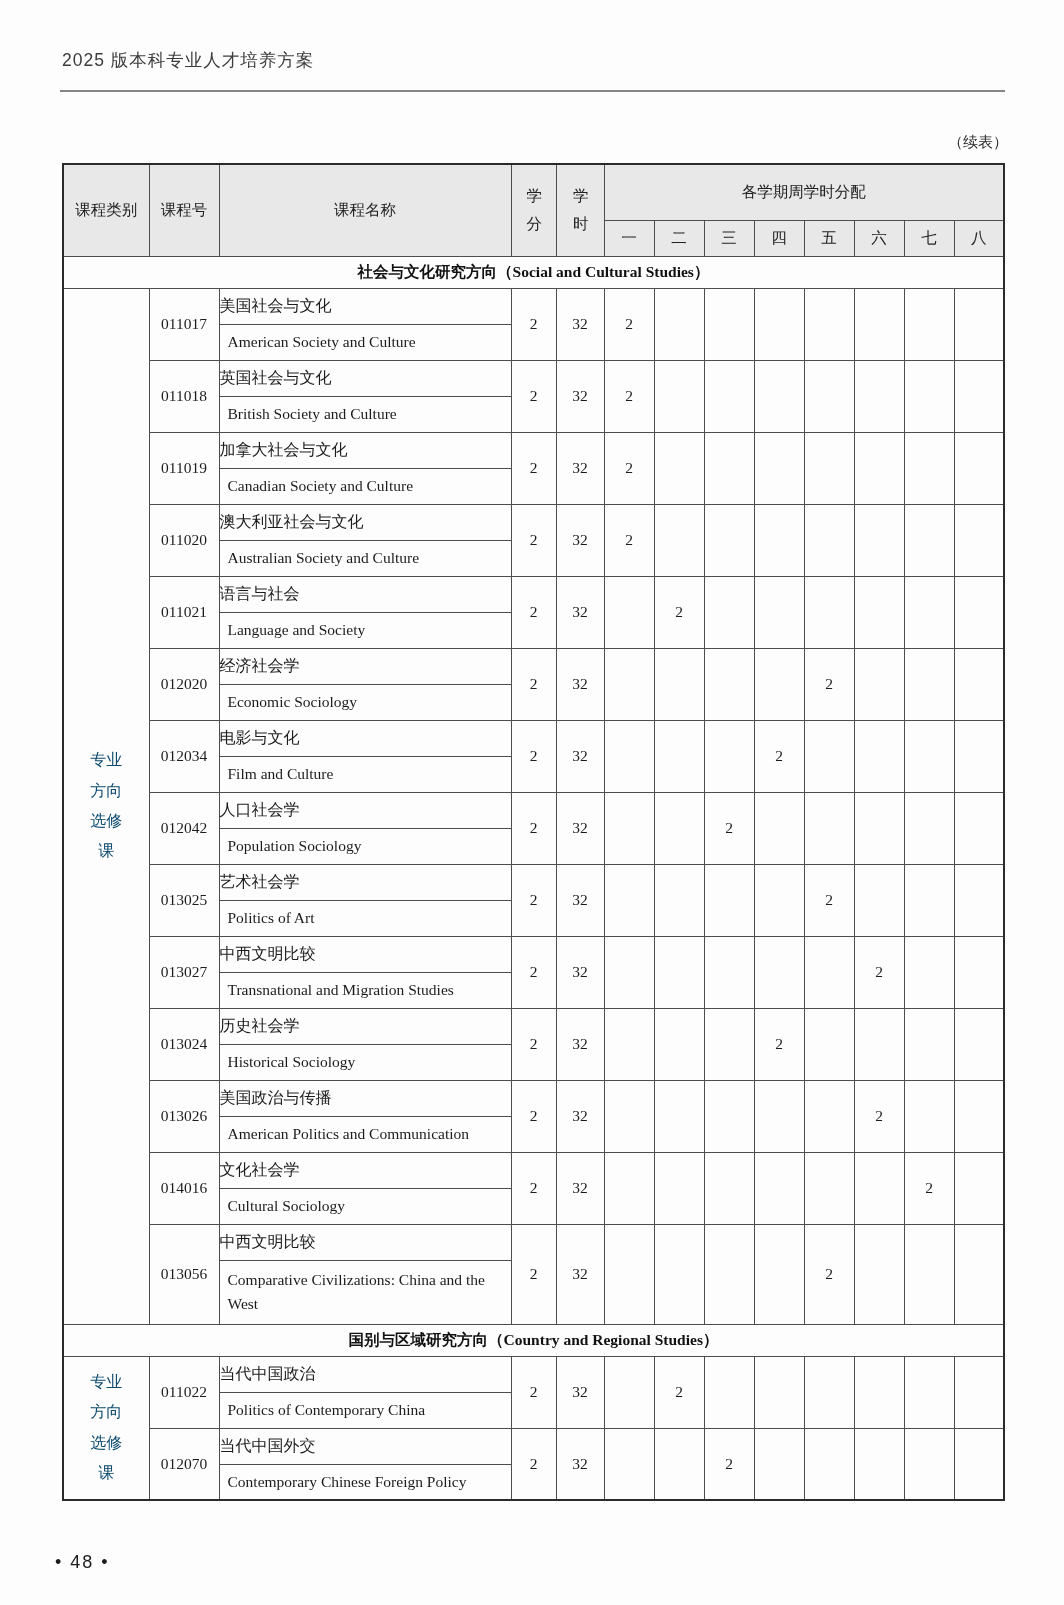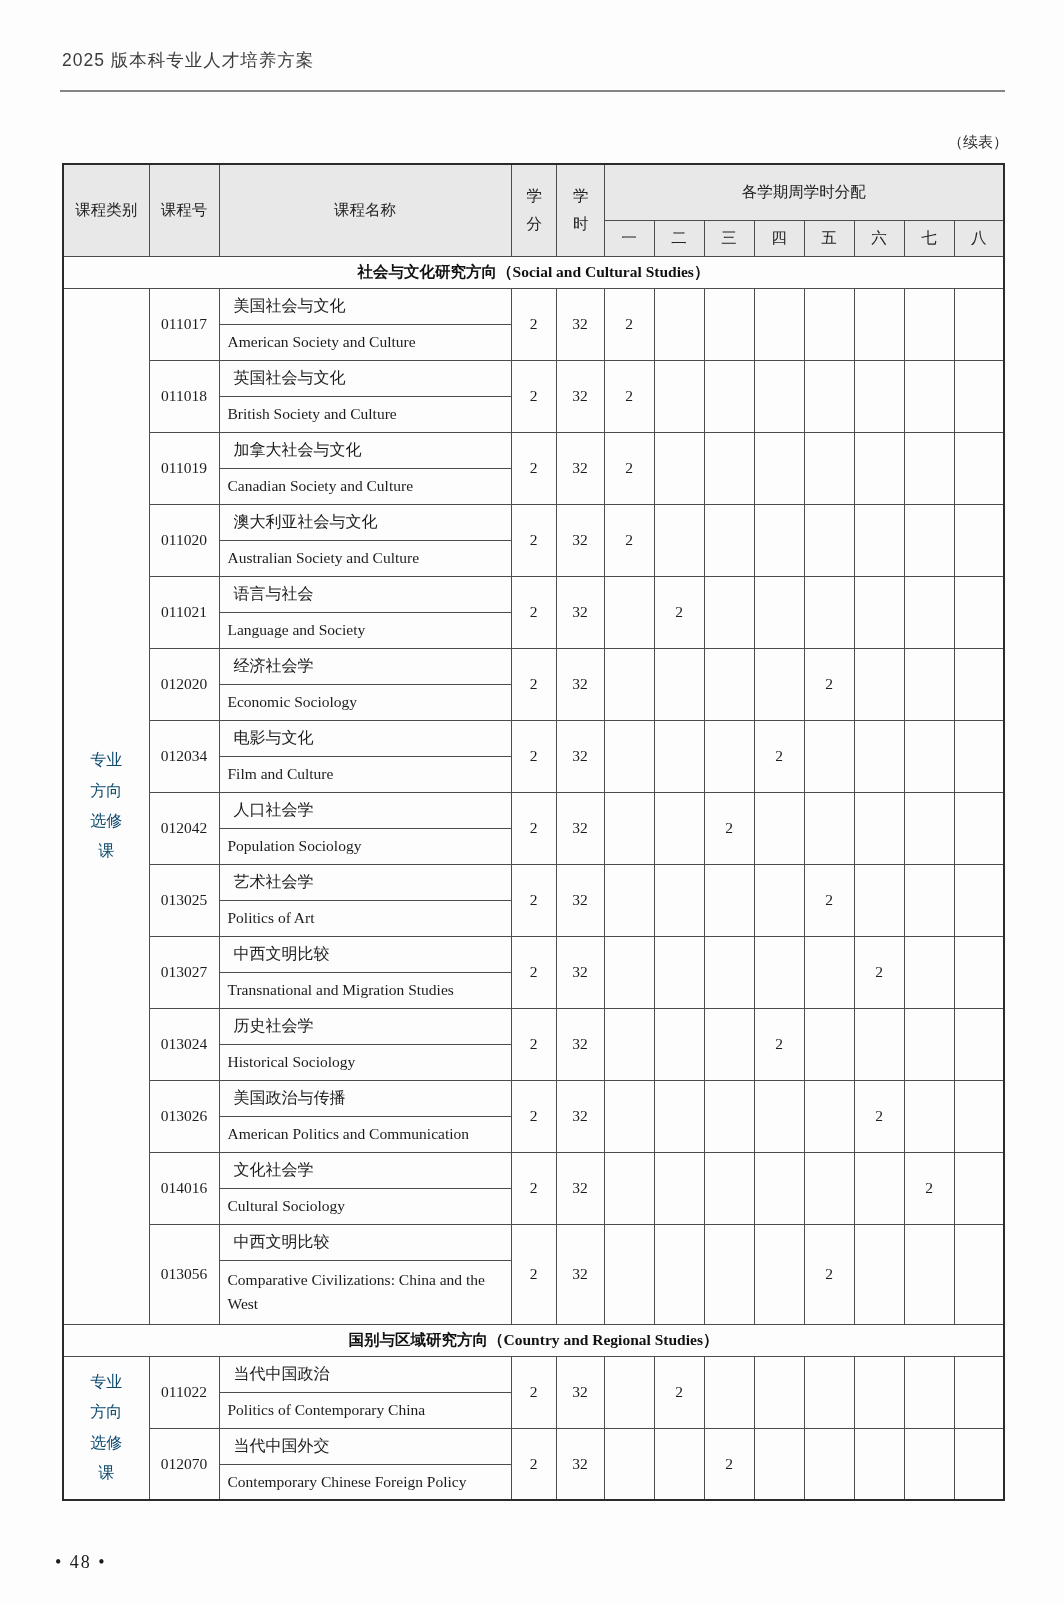--- a/index.html
+++ b/index.html
@@ -18,21 +18,21 @@
     background:#858585;
   }
   .continued-note {
     position:absolute; top:133px; left:62px; width:946px;
     text-align:right; font-size:15px; color:#2a2a2a;
     font-family:"Liberation Serif", serif;
   }
   .page-number {
     position:absolute; left:55px; top:1552px;
     font-size:18px; color:#1c1c1c; letter-spacing:2px;
-    font-family:Liberation Serif, serif;
+    font-family:Liberation Sans, sans-serif;
   }
   table.schedule {
     position:absolute; left:62px; top:163px;
     width:941px; table-layout:fixed; border-collapse:collapse;
     border:2px solid #2b2b2b;
   }
   table.schedule td {
     border:1px solid #4d4d4d; overflow:hidden;
     vertical-align:middle;
   }
@@ -54,21 +54,21 @@
   tr.r-en-tall { height:64px; }
   td.cat {
     text-align:center; font-size:16px; color:#0c4a6e;
     padding:0 24px; line-height:1.9;
   }
   td.code, td.num, td.sem {
     text-align:center; font-family:"Liberation Serif", serif;
     font-size:15.5px; color:#1c1c1c;
   }
   td.zh {
-    font-size:16px; color:#1c1c1c; padding-left:14px;
+    font-size:16px; color:#1c1c1c; 
     font-family:"Liberation Serif", serif;
   }
   td.en {
     font-family:"Liberation Serif", serif; font-size:15.5px;
     color:#1c1c1c; padding-left:8px; line-height:1.55;
   }
 </style>
 </head>
 <body>
 

